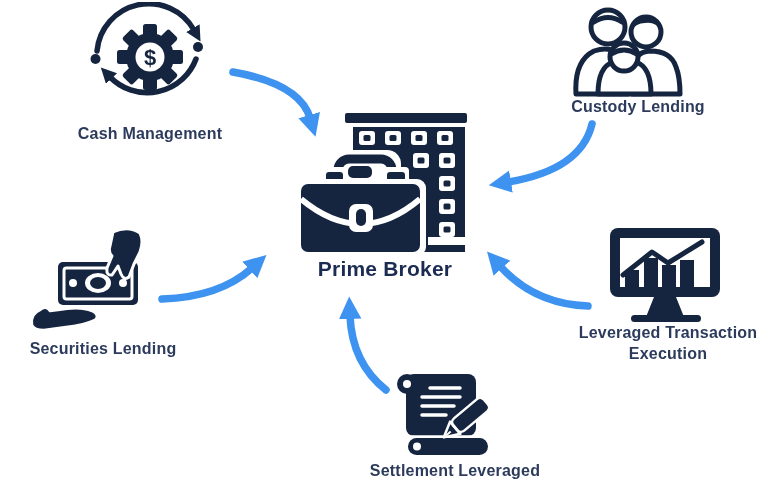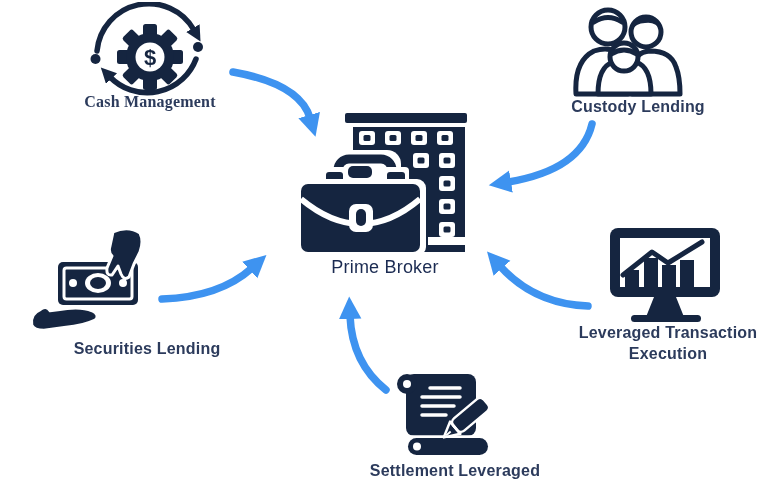--- a/index.html
+++ b/index.html
@@ -9,21 +9,21 @@
     font-family:"Liberation Sans", sans-serif;
   }
   .abs{position:absolute;}
   .node-label{
     position:absolute;text-align:center;
     font-size:16px;font-weight:600;letter-spacing:.2px;
     color:#2C3B5C;line-height:21px;
   }
   .center-label{
     position:absolute;text-align:center;
-    font-size:18px;font-weight:400;letter-spacing:.2px;
+    font-size:21px;font-weight:700;letter-spacing:.2px;
     color:#1B2B52;
   }
   svg{display:block;}
 </style>
 </head>
 <body>
 
 <svg class="abs" style="left:0;top:0;" width="780" height="499" viewBox="0 0 780 499">
   <defs>
     <marker id="blueHead" markerWidth="3.2" markerHeight="3.2" refX="0.4" refY="1.5" orient="auto" markerUnits="strokeWidth">
@@ -62,21 +62,21 @@
       <rect x="53" y="22" width="14" height="14" rx="2.5" transform="rotate(180 60 55)"></rect>
       <rect x="53" y="22" width="14" height="14" rx="2.5" transform="rotate(225 60 55)"></rect>
       <rect x="53" y="22" width="14" height="14" rx="2.5" transform="rotate(270 60 55)"></rect>
       <rect x="53" y="22" width="14" height="14" rx="2.5" transform="rotate(315 60 55)"></rect>
       <circle cx="60" cy="55" r="24"></circle>
     </g>
     <circle cx="60" cy="55" r="14.5" fill="#ffffff"></circle>
     <text x="60" y="63" text-anchor="middle" font-size="22" font-weight="bold" font-family="Liberation Sans, sans-serif" fill="#152540">$</text>
   </svg>
 </div>
-<div class="node-label" style="left:40px;top:91px;width:220px;font-family:Liberation Serif, serif;">Cash Management</div>
+<div class="node-label" style="left:40px;top:123px;width:220px;">Cash Management</div>
 
 <div class="abs" style="left:572px;top:1px;">
   <svg width="112" height="96" viewBox="0 0 112 96">
 
     <path d="M 4 93 Q 2 60 22 50 Q 40 44 50 56 Q 55 62 56 70 L 56 93 Z" fill="#ffffff" stroke="#152540" stroke-width="5" stroke-linejoin="round"></path>
     <circle cx="36" cy="26" r="17" fill="#ffffff" stroke="#152540" stroke-width="5"></circle>
     <path d="M 22 21 Q 36 12 50 21" fill="none" stroke="#152540" stroke-width="5" stroke-linecap="round"></path>
 
     <path d="M 60 93 L 60 68 Q 62 51 78 50 Q 99 50 104 66 Q 108 76 108 93 Z" fill="#ffffff" stroke="#152540" stroke-width="5" stroke-linejoin="round"></path>
     <circle cx="74" cy="31" r="15" fill="#ffffff" stroke="#152540" stroke-width="5"></circle>
@@ -147,21 +147,21 @@
     <ellipse cx="76" cy="61" rx="13" ry="10" fill="#ffffff"></ellipse>
     <ellipse cx="76" cy="61" rx="8" ry="6" fill="#152540"></ellipse>
     <circle cx="51" cy="61" r="4" fill="#ffffff"></circle>
     <circle cx="101" cy="61" r="4" fill="#ffffff"></circle>
 
     <path d="M 91 10 L 88 24 Q 86 30 90 34 L 85 46 Q 84 54 90 53 L 96 44 L 99 52 Q 102 59 107 55 L 112 42 L 118 30 Q 122 19 118 11 Q 106 3 91 10 Z" fill="#152540" stroke="#ffffff" stroke-width="3" stroke-linejoin="round"></path>
 
     <path d="M 10 103 Q 8 92 18 88 Q 24 83 28 89 L 36 88 Q 58 84 70 89 Q 78 93 73 98 Q 60 104 44 105 L 22 108 Q 12 108 10 103 Z" fill="#152540" stroke="#ffffff" stroke-width="2.5" stroke-linejoin="round"></path>
   </svg>
 </div>
-<div class="node-label" style="left:0px;top:338px;width:206px;margin-left:44px;">Securities Lending</div>
+<div class="node-label" style="left:0px;top:338px;width:206px;">Securities Lending</div>
 
 <div class="abs" style="left:597px;top:226px;">
   <svg width="135" height="100" viewBox="0 0 135 100">
     <rect x="13" y="2" width="110" height="69" rx="8" fill="#152540"></rect>
     <rect x="23" y="12" width="90" height="49" fill="#ffffff"></rect>
 
     <g fill="#152540">
       <rect x="28" y="44" width="14" height="17"></rect>
       <rect x="47" y="32" width="14" height="29"></rect>
       <rect x="65" y="39" width="14" height="22"></rect>

